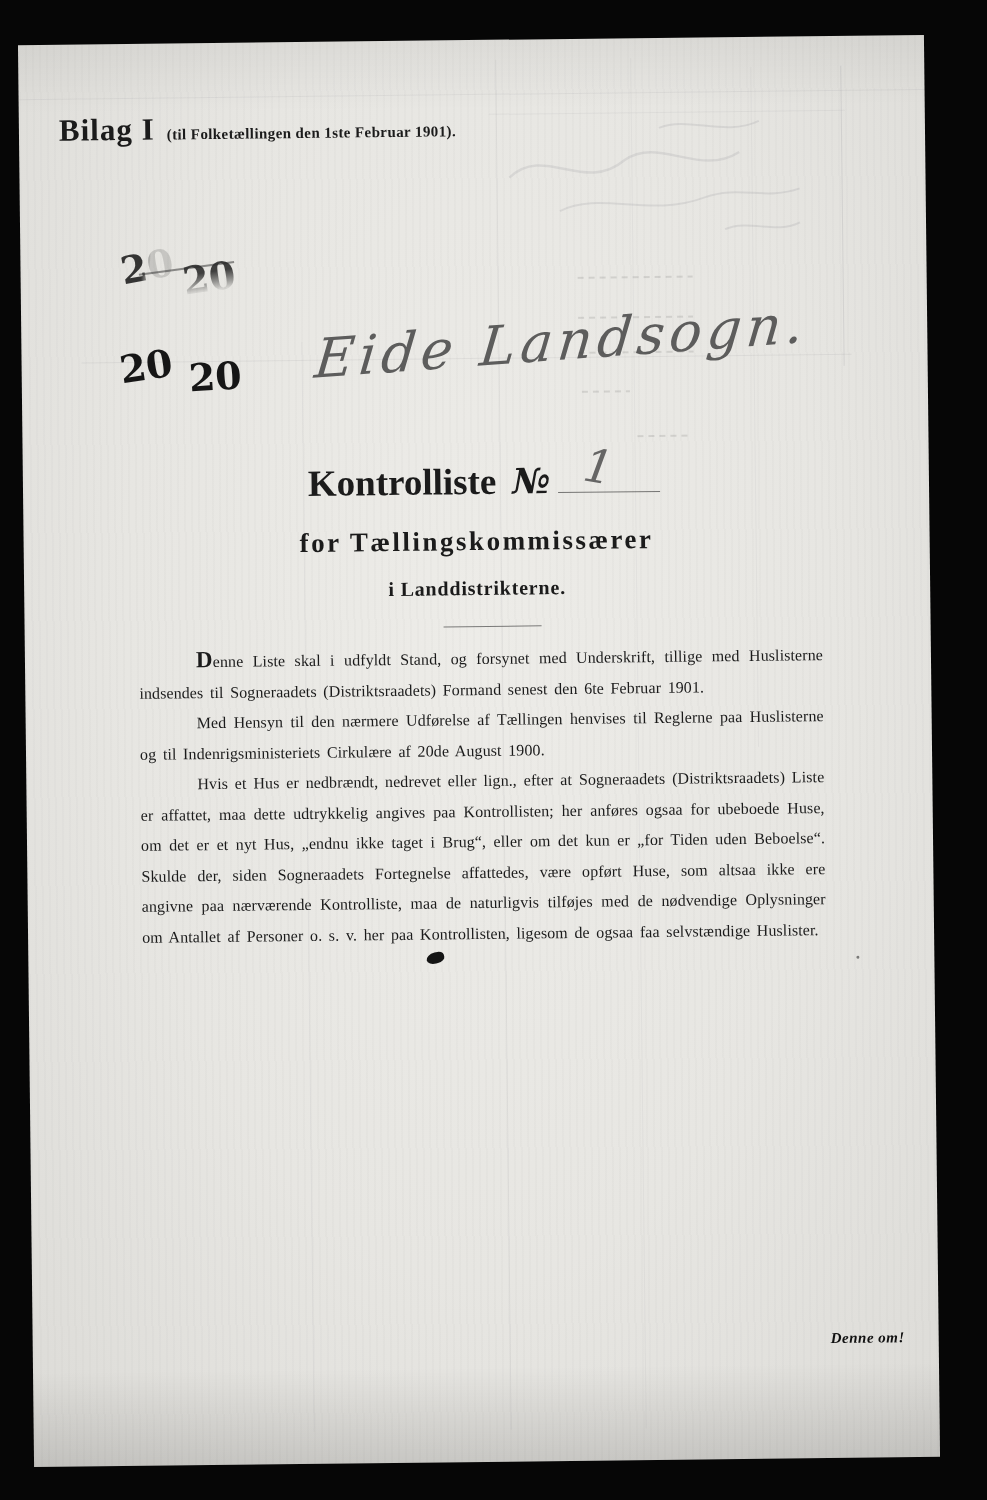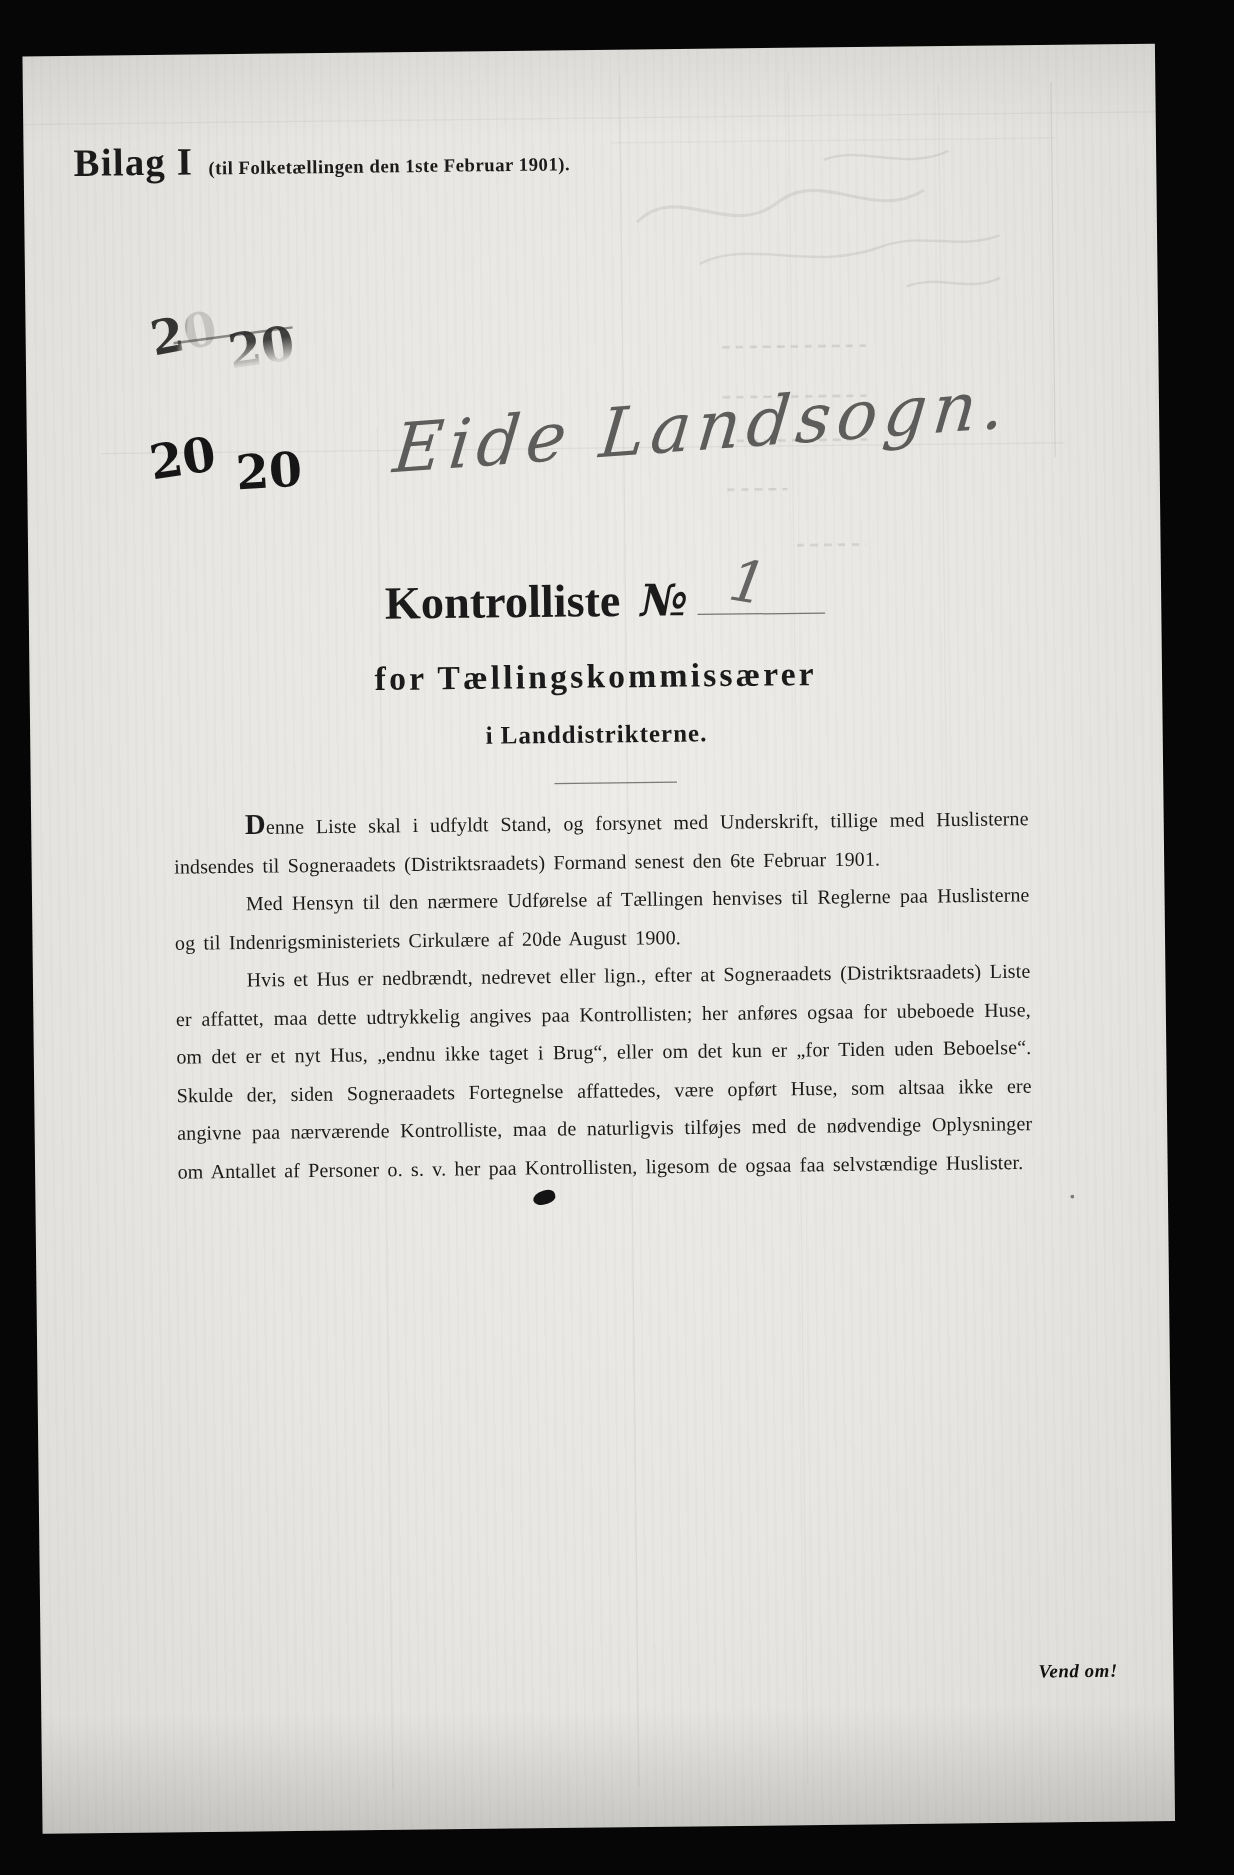--- a/index.html
+++ b/index.html
@@ -129,15 +129,15 @@
 
   <div id="body-text">
     <p class="para">Denne Liste skal i udfyldt Stand, og forsynet med Underskrift, tillige med Huslisterne indsendes til Sogneraadets (Distriktsraadets) Formand senest den 6te Februar 1901.</p>
     <p class="para">Med Hensyn til den nærmere Udførelse af Tællingen henvises til Reglerne paa Huslisterne og til Indenrigsministeriets Cirkulære af 20de August 1900.</p>
     <p class="para">Hvis et Hus er nedbrændt, nedrevet eller lign., efter at Sogneraadets (Distriktsraadets) Liste er affattet, maa dette udtrykkelig angives paa Kontrollisten; her anføres ogsaa for ubeboede Huse, om det er et nyt Hus, „endnu ikke taget i Brug“, eller om det kun er „for Tiden uden Beboelse“.  Skulde der, siden Sogneraadets Fortegnelse affattedes, være opført Huse, som altsaa ikke ere angivne paa nærværende Kontrolliste, maa de naturligvis tilføjes med de nødvendige Oplysninger om Antallet af Personer o. s. v. her paa Kontrollisten, ligesom de ogsaa faa selvstændige Huslister.</p>
   </div>
 
   <div id="ink-blot"></div>
   <div id="ink-speck"></div>
 
-  <div id="turn-over-note">Vend om!</div>
+  <div id="turn-over-note">Denne om!</div>
 
 </div>
 
 </body></html>

